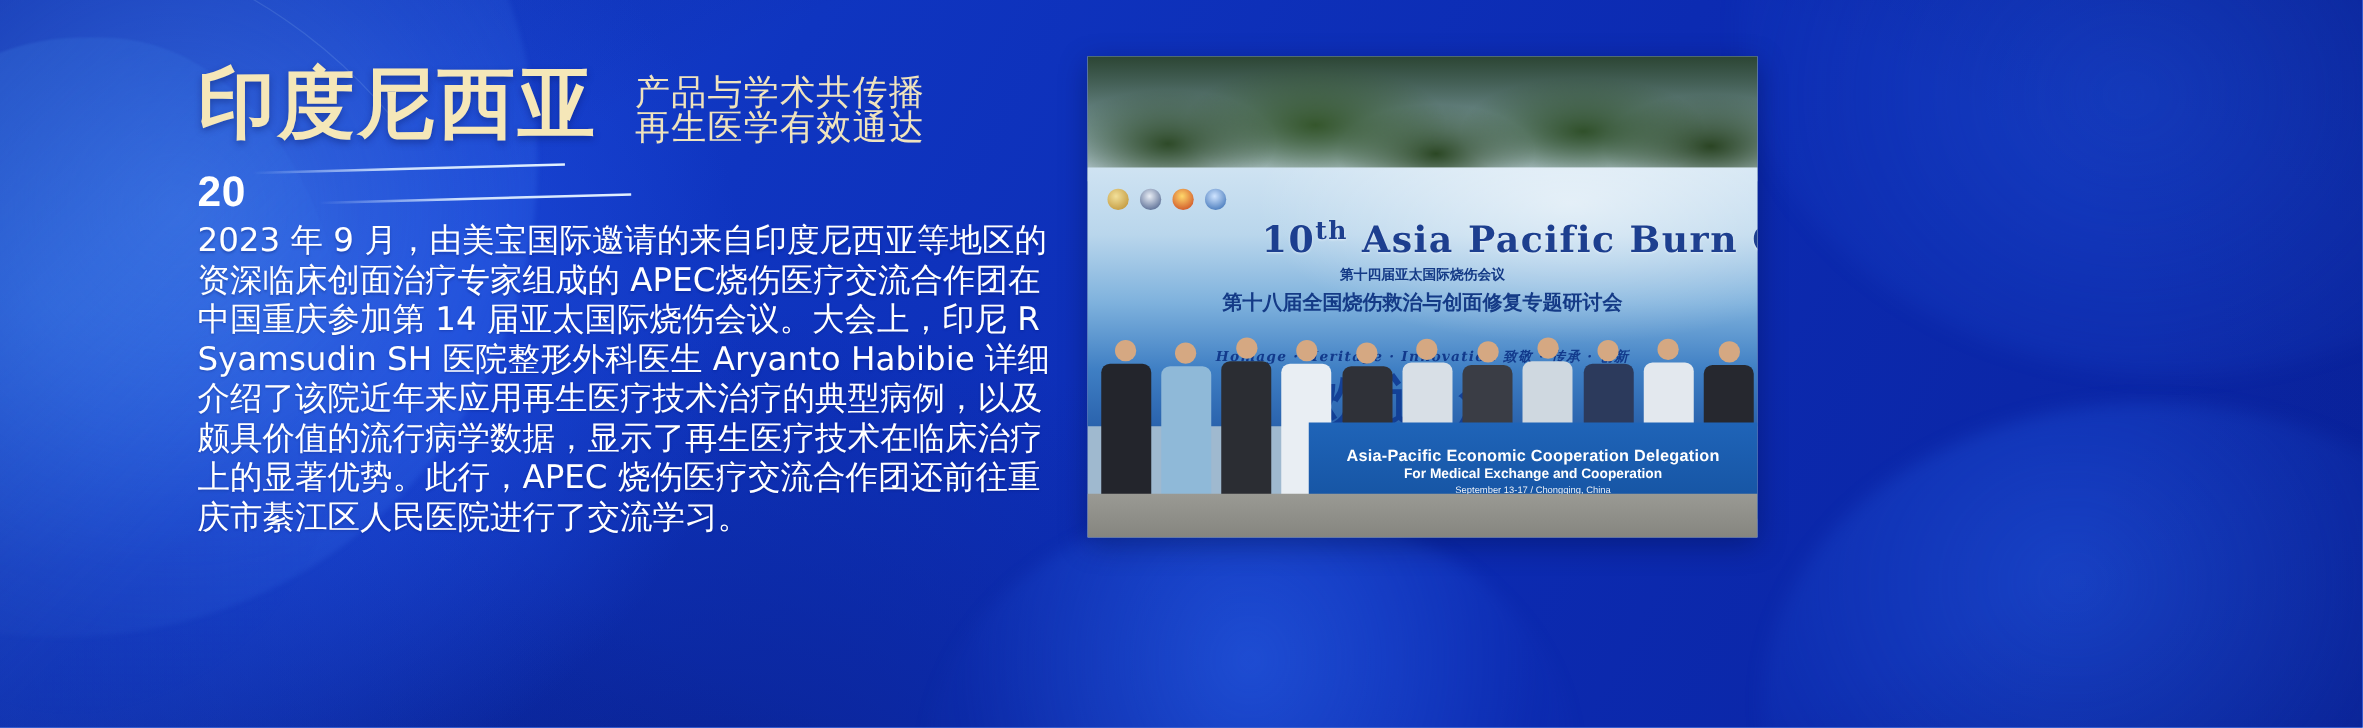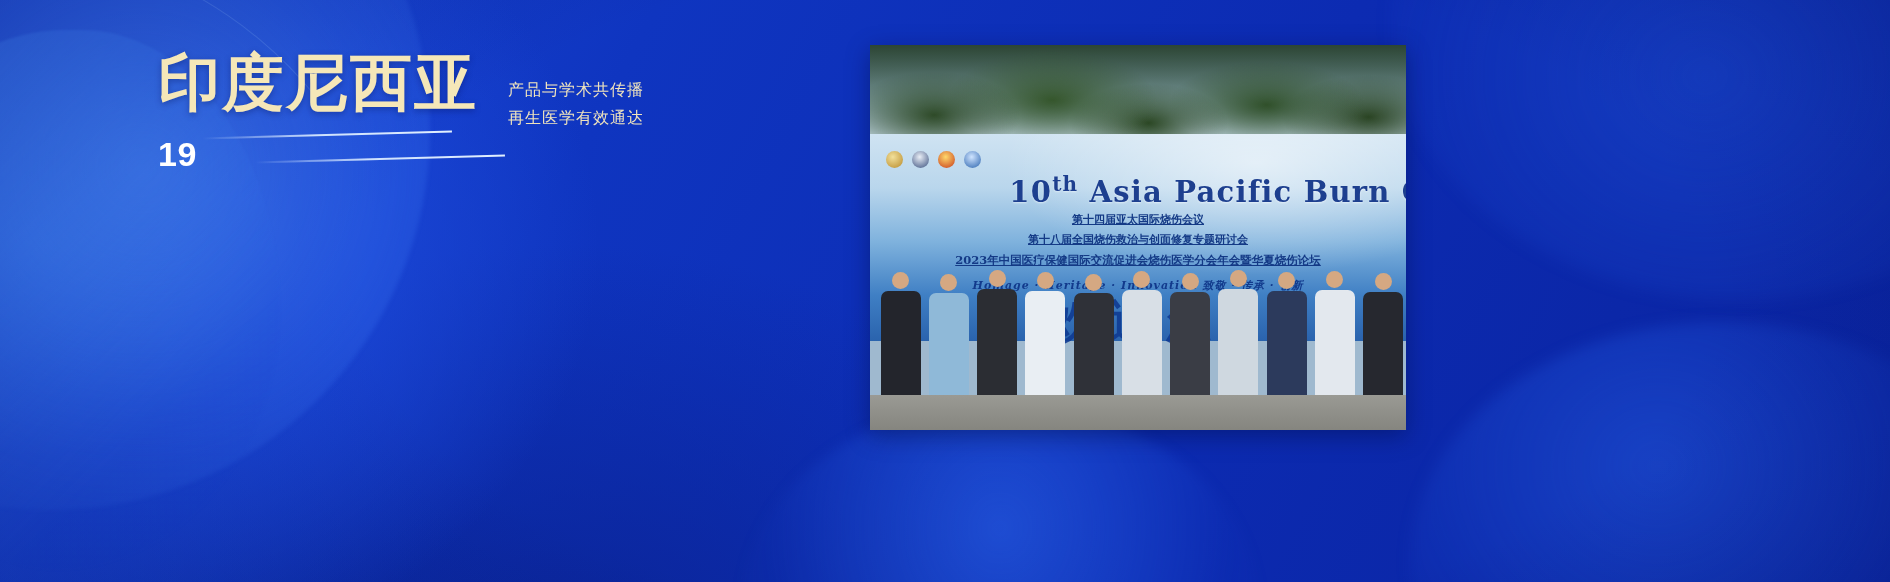--- a/index.html
+++ b/index.html
@@ -75,22 +75,22 @@
     position:absolute; left:158px; top:52px;
     font-size:62px; line-height:1;
     font-weight:700;
     color:#f5e7b8;
     letter-spacing:2px;
     font-family:"DejaVu Sans", "Liberation Sans", sans-serif;
     text-shadow:0 2px 6px rgba(2,14,80,.35);
   }
 
   .subtitle {
-    position:absolute; left:508px; top:76px;
-    font-size:16px; line-height:28px;
+    position:absolute; left:508px; top:60px;
+    font-size:28px; line-height:28px;
     color:#efe3bd;
     letter-spacing:1px;
     white-space:pre-line;
     font-family:"DejaVu Sans", "Liberation Sans", sans-serif;
   }
 
   .divider-wrap { position:absolute; left:180px; top:118px; width:300px; height:56px; }
   .divider {
     position:absolute; height:2px;
     background:linear-gradient(90deg, rgba(190,215,255,0) 0%, rgba(214,232,255,.95) 45%, rgba(226,240,255,1) 100%);
@@ -155,24 +155,24 @@
     font-family:"DejaVu Serif","Liberation Serif",serif;
     font-weight:700; font-size:29px; color:#1d3f8f;
     letter-spacing:1.2px; white-space:nowrap;
     text-shadow:0 1px 2px rgba(255,255,255,.55);
   }
   .ph-title sup { font-size:20px; }
   .ph-sub1, .ph-sub2, .ph-sub3 {
     position:absolute;
     font-family:"DejaVu Serif","Liberation Serif",serif;
     color:#143a86; font-weight:700; white-space:nowrap;
-    text-align:center; left:50%; transform:translateX(-50%);text-decoration:underline;
+    text-align:center; left:50%; transform:translateX(-50%);
   }
   .ph-sub1 { top:43.5%; font-size:11px; }
-  .ph-sub2 { top:48.5%; font-size:11px; }
+  .ph-sub2 { top:48.5%; font-size:16px; }
   .ph-sub3 { top:54%;  font-size:11.5px; }
   .ph-motto {
     position:absolute; left:50%; transform:translateX(-50%); top:60.5%;
     font-family:"DejaVu Serif","Liberation Serif",serif;
     font-size:11px; color:#123a8c; letter-spacing:1px; white-space:nowrap;
     font-style:italic; font-weight:700;
   }
   .ph-welcome {
     position:absolute; left:50%; transform:translateX(-50%); top:64.5%;
     font-size:44px; color:#0f3a92; font-weight:700;
@@ -236,22 +236,23 @@
   <div class="title">印度尼西亚</div>
 
   <div class="subtitle">产品与学术共传播
 再生医学有效通达</div>
 
   <div class="divider-wrap">
     <div class="divider d1"></div>
     <div class="divider d2"></div>
   </div>
 
-  <div class="big-num">19</div>
-
+  <div class="big-num">20</div>
+
+  <div class="body-text">2023 年 9 月，由美宝国际邀请的来自印度尼西亚等地区的资深临床创面治疗专家组成的 APEC烧伤医疗交流合作团在中国重庆参加第 14 届亚太国际烧伤会议。大会上，印尼 R Syamsudin SH 医院整形外科医生 Aryanto Habibie 详细介绍了该院近年来应用再生医疗技术治疗的典型病例，以及颇具价值的流行病学数据，显示了再生医疗技术在临床治疗上的显著优势。此行，APEC 烧伤医疗交流合作团还前往重庆市綦江区人民医院进行了交流学习。</div>
 </div>
 
 <div class="photo">
   <div class="ph-sky"></div>
   <div class="ph-trees"></div>
   <div class="ph-banner"></div>
   <div class="ph-banner-glow"></div>
 
   <div class="ph-logos">
     <div class="ph-logo l1"></div>
@@ -259,21 +260,20 @@
     <div class="ph-logo l3"></div>
     <div class="ph-logo l4"></div>
   </div>
 
   <div class="ph-title">
     <span>10</span><sup>th</sup><span> Asia Pacific Burn Congress</span>
   </div>
 
   <div class="ph-sub1">第十四届亚太国际烧伤会议</div>
   <div class="ph-sub2">第十八届全国烧伤救治与创面修复专题研讨会</div>
-  <div class="ph-sub3">2023年中国医疗保健国际交流促进会烧伤医学分会年会暨华夏烧伤论坛</div>
   <div class="ph-motto">Homage · Heritage · Innovation   致敬 · 传承 · 创新</div>
   <div class="ph-welcome">欢迎您</div>
 
   <div class="ph-people">
     <div class="person" style="left:2%;">
       <div class="p-head"></div>
       <div class="p-body" style="height:120px;background:#23252c;"></div>
     </div>
     <div class="person" style="left:11%;">
       <div class="p-head"></div>
@@ -311,15 +311,20 @@
       <div class="p-head"></div>
       <div class="p-body" style="height:121px;background:#e3e8ee;"></div>
     </div>
     <div class="person" style="left:92%;">
       <div class="p-head"></div>
       <div class="p-body" style="height:119px;background:#26282f;"></div>
     </div>
   </div>
 
 
+  <div class="ph-blue-banner">
+    <div class="bb-l1">Asia-Pacific Economic Cooperation Delegation</div>
+    <div class="bb-l2">For Medical Exchange and Cooperation</div>
+    <div class="bb-l3">September 13-17 / Chongqing, China</div>
+  </div>
 
   <div class="ph-ground"></div>
 </div>
 
 </body></html>

